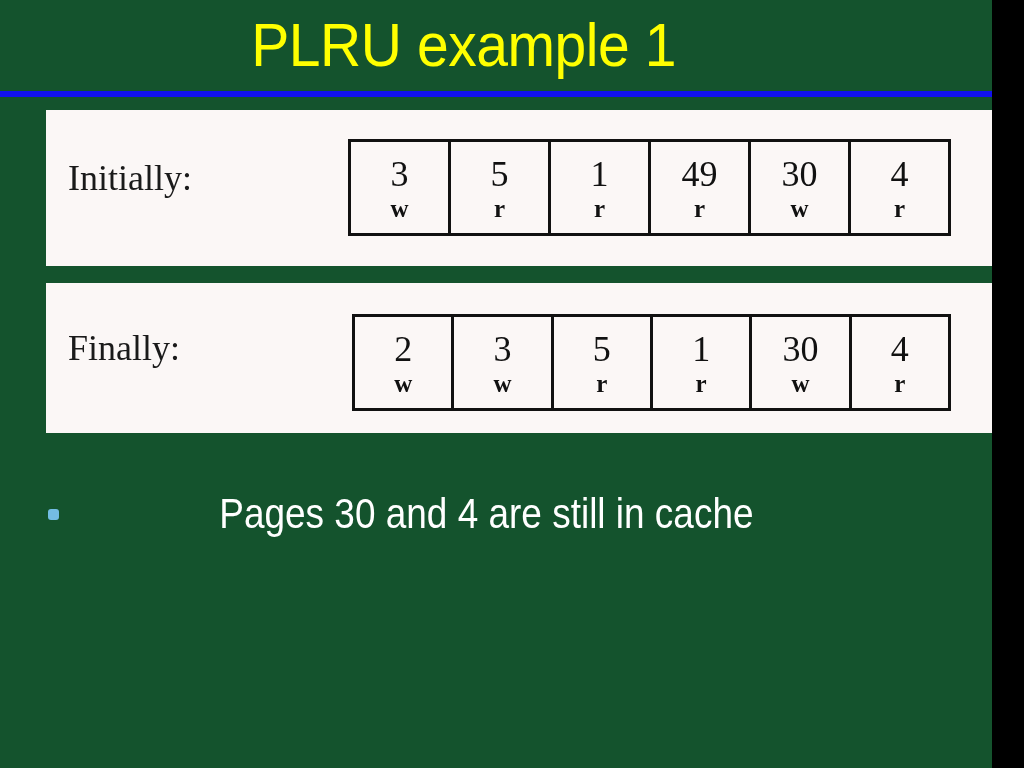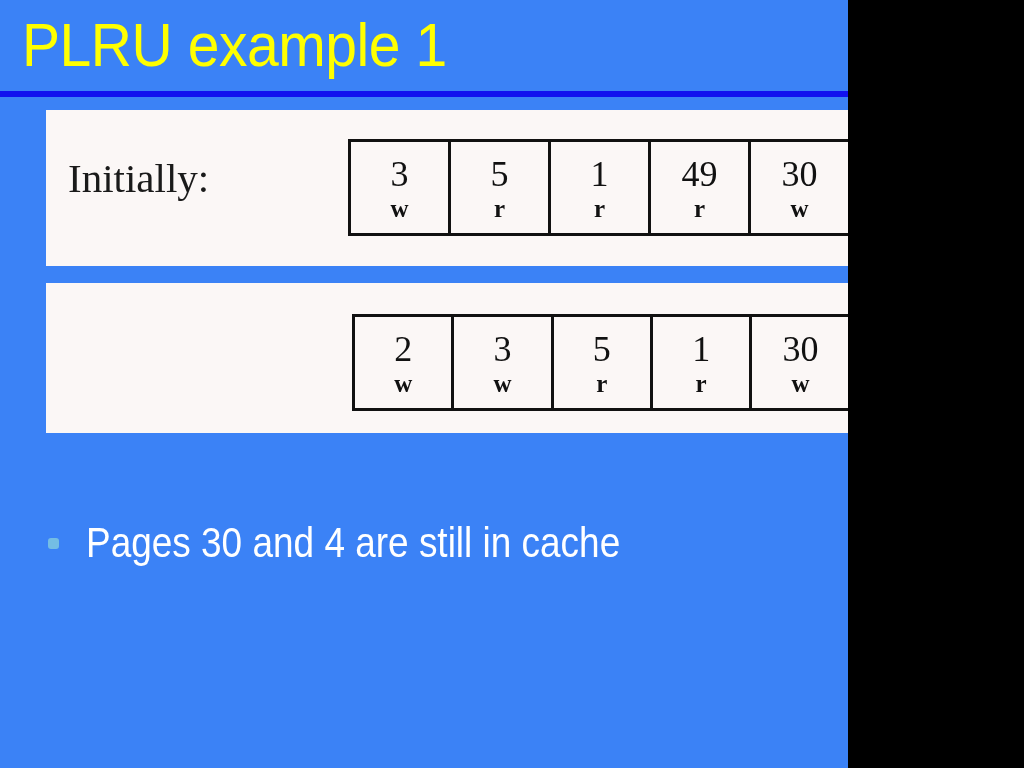--- a/index.html
+++ b/index.html
@@ -6,24 +6,25 @@
   html, body {
     margin: 0;
     padding: 0;
     background: #000000;
   }
   body {
     font-family: "Liberation Sans", sans-serif;
   }
   .slide {
     position: relative;
-    width: 848px;
+    width: 992px;
     height: 768px;
-    background: #3b82f6;
+    background: #14532d;
     overflow: hidden;
+    text-align: center;
   }
 
   
   .slide-title {
     position: absolute;
     left: 22px;
     top: 6px;
     width: 960px;
     height: 78px;
     color: #ffff00;
@@ -60,21 +61,21 @@
     left: 46px;
     top: 283px;
     width: 947px;
     height: 150px;
   }
 
   .row-label {
     position: absolute;
     color: #1a1a1a;
     font-family: "Liberation Serif", serif;
-    font-size: 41px;
+    font-size: 36px;
     line-height: 40px;
     white-space: nowrap;
   }
   #label-initially { left: 22px; top: 48px; }
   #label-finally   { left: 22px; top: 45px; }
 
   
   .seq-table {
     position: absolute;
     display: flex;
@@ -120,21 +121,21 @@
     line-height: 28px;
     color: #111111;
     font-weight: bold;
     margin-top: 2px;
   }
 
   
   .bullet-list {
     position: absolute;
     left: 36px;
-    top: 516px;
+    top: 487px;
     width: 960px;
   }
   .bullet-item {
     position: relative;
     display: block;
     padding-left: 50px;
     margin-bottom: 2px;
   }
   .bullet-dot {
     position: absolute;
@@ -191,20 +192,21 @@
         <span class="cell-op">w</span>
       </div>
       <div class="seq-cell">
         <span class="cell-page">4</span>
         <span class="cell-op">r</span>
       </div>
     </div>
   </div>
 
   <div class="panel" id="panel-finally">
+    <div class="row-label" id="label-finally">Finally:</div>
 
     <div class="seq-table" id="table-finally">
       <div class="seq-cell">
         <span class="cell-page">2</span>
         <span class="cell-op">w</span>
       </div>
       <div class="seq-cell">
         <span class="cell-page">3</span>
         <span class="cell-op">w</span>
       </div>

